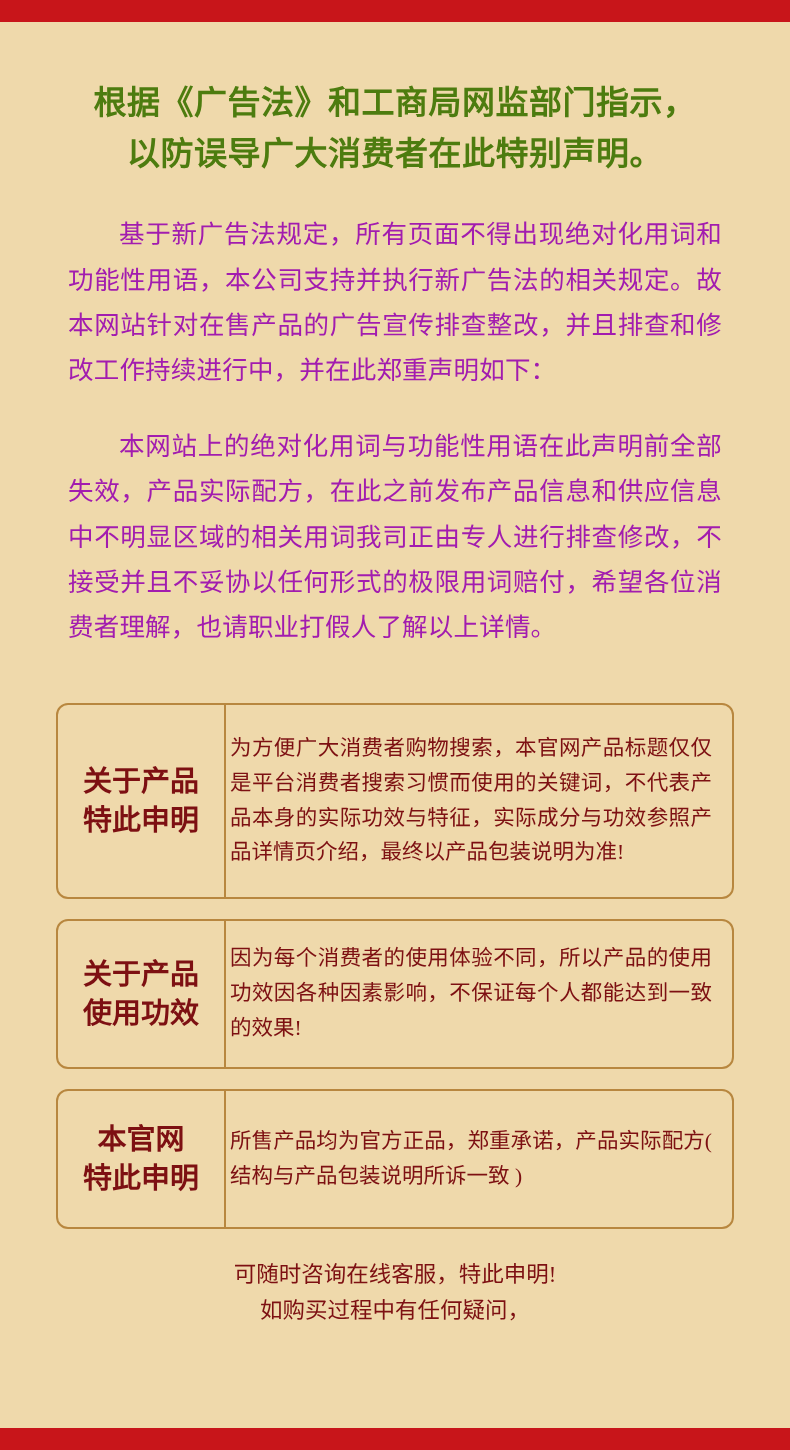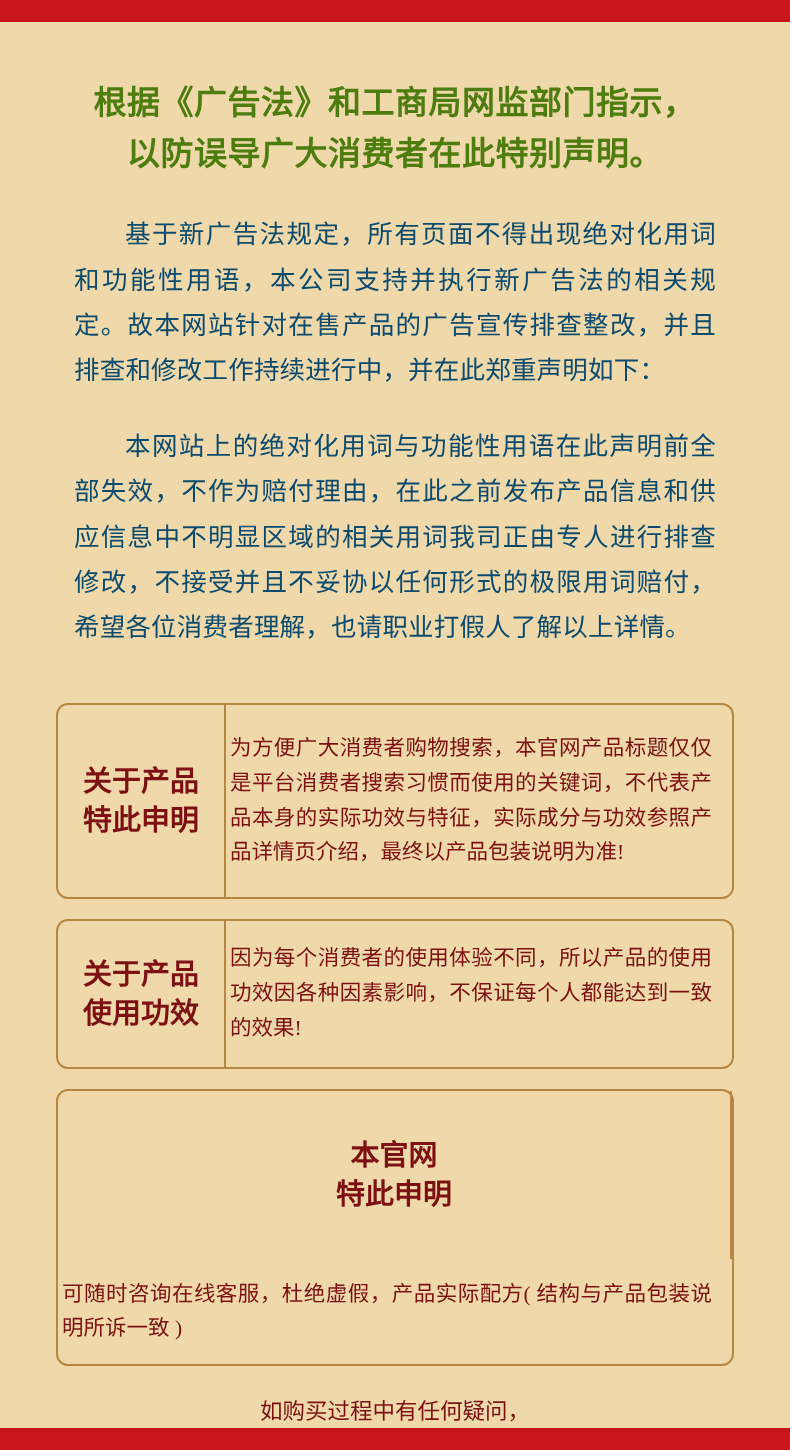--- a/index.html
+++ b/index.html
@@ -52,27 +52,27 @@
     line-height: 1.55;
     letter-spacing: 0.5px;
     padding-top: 56px;
   }
   .heading .line {
     display: block;
     white-space: nowrap;
   }
   
   .para {
-    color: #0c4a6e;
+    color: #a21caf;
     font-size: 25.5px;
     line-height: 1.78;
     text-align: justify;
     text-justify: inter-ideograph;
     text-indent: 2em;
-    margin: 18px;
+    margin: 12px;
     letter-spacing: 0.2px;
   }
   .para.first {
     margin-top: 32px;
   }
   .para.second {
     margin-top: 30px;
   }
   
   .cards {
@@ -112,21 +112,21 @@
     line-height: 1.62;
     padding: 18px 20px 18px 4px;
     text-align: justify;
     text-justify: inter-ideograph;
     box-sizing: border-box;
     display: flex;
     align-items: center;
   }
   .card.card-1 { min-height: 196px; }
   .card.card-2 { min-height: 150px; }
-  .card.card-3 { min-height: 140px; flex-direction: column; }
+  .card.card-3 { min-height: 140px; }
   
   .footer {
     margin-top: 28px;
     text-align: center;
     color: #7d1012;
     font-size: 22.5px;
     line-height: 1.6;
   }
   .footer .fline { display: block; }
 </style>
@@ -137,21 +137,21 @@
   <div class="top-bar"></div>
 
   <div class="panel">
 
     <div class="heading">
       <span class="line">根据《广告法》和工商局网监部门指示，</span>
       <span class="line">以防误导广大消费者在此特别声明。</span>
     </div>
 
     <p class="para first">基于新广告法规定，所有页面不得出现绝对化用词和功能性用语，本公司支持并执行新广告法的相关规定。故本网站针对在售产品的广告宣传排查整改，并且排查和修改工作持续进行中，并在此郑重声明如下：</p>
-    <p class="para second">本网站上的绝对化用词与功能性用语在此声明前全部失效，不作为赔付理由，在此之前发布产品信息和供应信息中不明显区域的相关用词我司正由专人进行排查修改，不接受并且不妥协以任何形式的极限用词赔付，希望各位消费者理解，也请职业打假人了解以上详情。</p>
+    <p class="para second">本网站上的绝对化用词与功能性用语在此声明前全部失效，产品实际配方，在此之前发布产品信息和供应信息中不明显区域的相关用词我司正由专人进行排查修改，不接受并且不妥协以任何形式的极限用词赔付，希望各位消费者理解，也请职业打假人了解以上详情。</p>
 
     <div class="cards">
 
       <div class="card card-1">
         <div class="card-title">
           <span>关于产品</span>
           <span>特此申明</span>
         </div>
         <div class="card-body">为方便广大消费者购物搜索，本官网产品标题仅仅是平台消费者搜索习惯而使用的关键词，不代表产品本身的实际功效与特征，实际成分与功效参照产品详情页介绍，最终以产品包装说明为准!</div>
       </div>
@@ -162,26 +162,26 @@
           <span>使用功效</span>
         </div>
         <div class="card-body">因为每个消费者的使用体验不同，所以产品的使用功效因各种因素影响，不保证每个人都能达到一致的效果!</div>
       </div>
 
       <div class="card card-3">
         <div class="card-title">
           <span>本官网</span>
           <span>特此申明</span>
         </div>
-        <div class="card-body">可随时咨询在线客服，杜绝虚假，产品实际配方( 结构与产品包装说明所诉一致 )</div>
+        <div class="card-body">所售产品均为官方正品，郑重承诺，产品实际配方( 结构与产品包装说明所诉一致 )</div>
       </div>
 
     </div>
 
     <div class="footer">
+      <span class="fline">可随时咨询在线客服，特此申明!</span>
       <span class="fline">如购买过程中有任何疑问，</span>
-      <span class="fline">可随时咨询在线客服，特此申明!</span>
     </div>
 
   </div>
 
   <div class="bottom-bar"></div>
 </div>
 
 </body></html>

